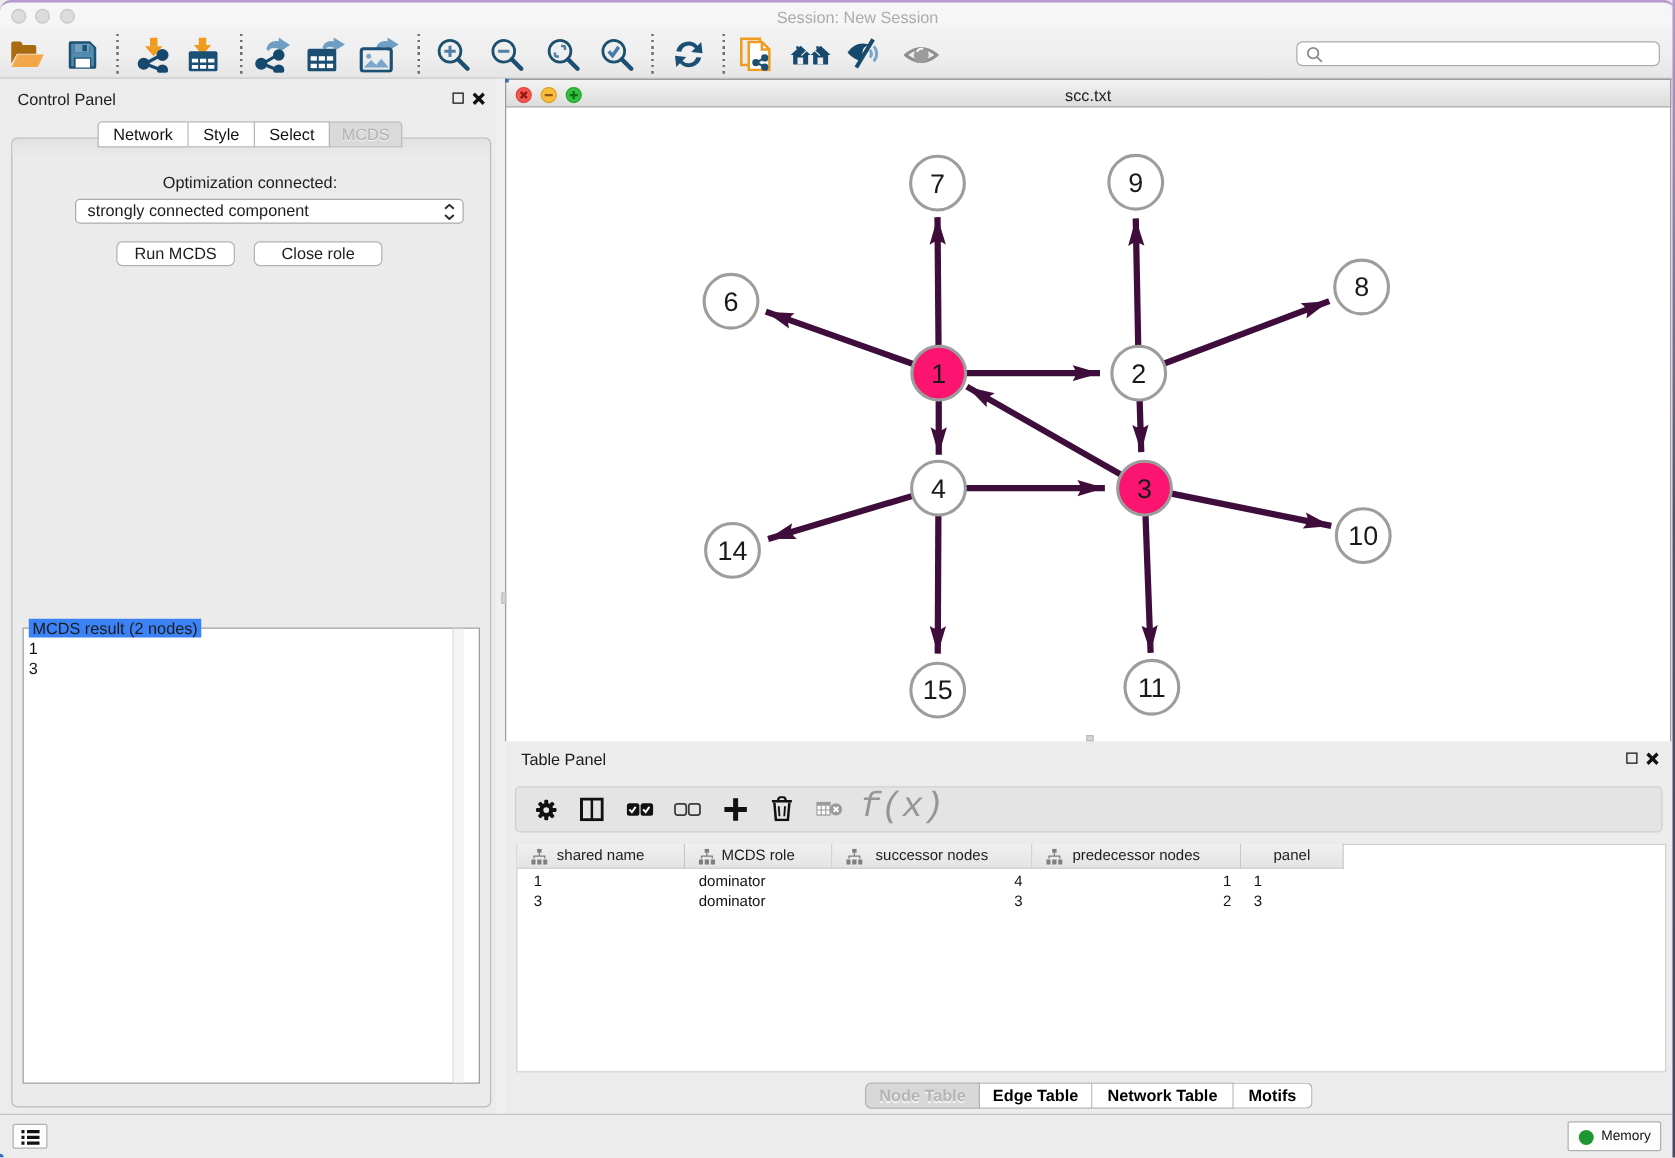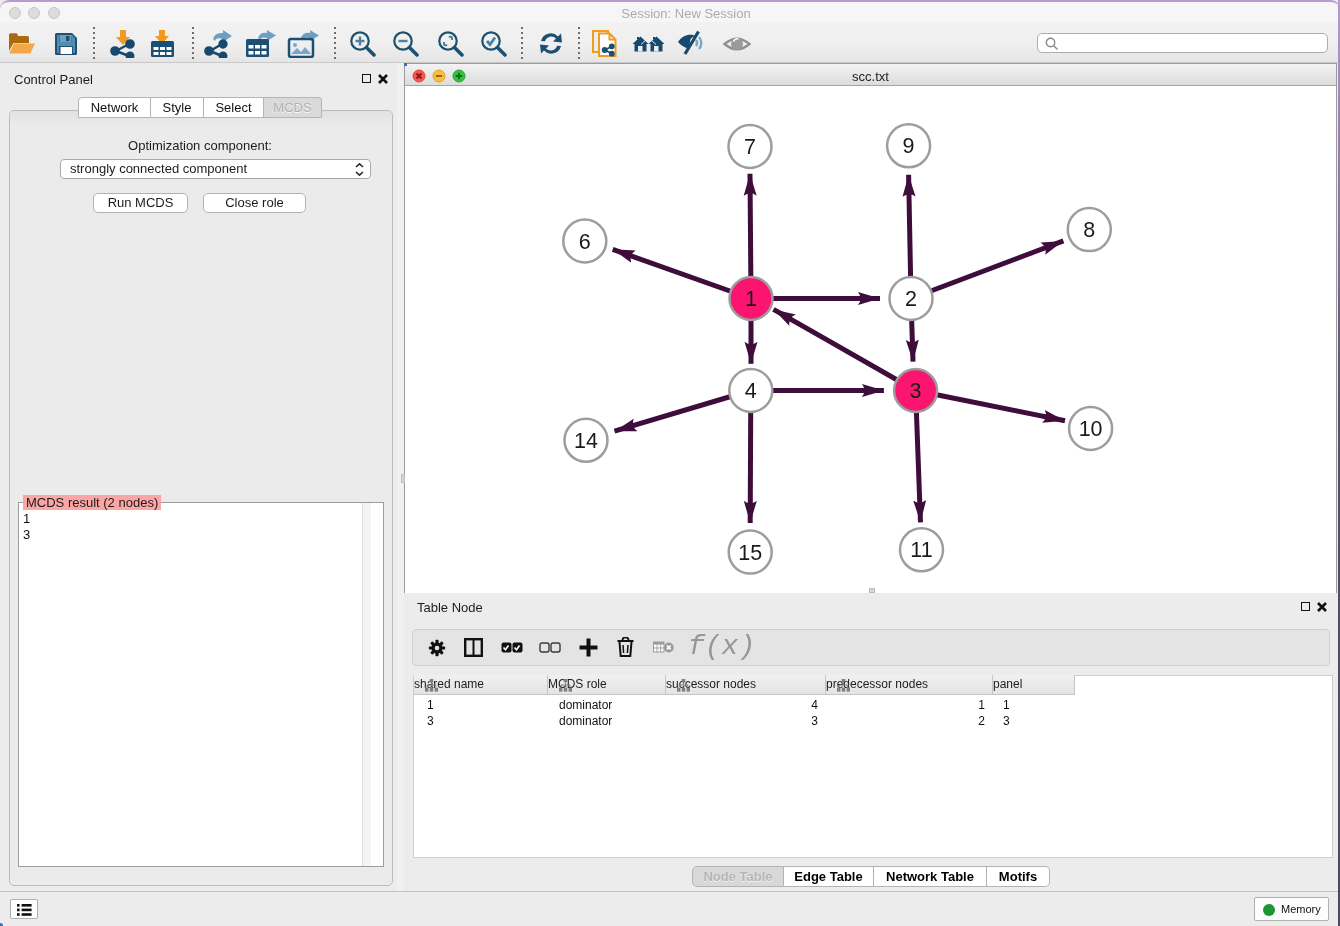--- a/index.html
+++ b/index.html
@@ -17,33 +17,33 @@
   .ticon { position:absolute; top:30px; }
   #searchbox { left:1037px; top:33px; width:291px; height:20px; background:#fff; border:1px solid #adadad; border-radius:5px; }
   
   #cp-title { left:14px; top:72px; font-size:13px; color:#1c1c1c; }
   #cp-box { left:9px; top:110px; width:384px; height:776px; background:#ebebeb; border:1px solid #bcbcbc; border-radius:5px; }
   .cptab { position:absolute; top:97px; height:21px; font-size:13px; color:#111; background:#fff; border:1px solid #b5b5b5; text-align:center; line-height:19px; z-index:5; }
   #opt-label { left:0px; top:138px; width:400px; text-align:center; font-size:13px; color:#1c1c1c; }
   #dropdown { left:60px; top:159px; width:311px; height:20px; background:#fff; border:1px solid #ababab; border-radius:4px; font-size:13px; color:#1c1c1c; line-height:18px; padding-left:9px; }
   .btn { position:absolute; top:193px; height:20px; background:#fff; border:1px solid #b2b2b2; border-radius:5px; font-size:13px; color:#1c1c1c; text-align:center; line-height:18px; }
   #mcds-box { left:18px; top:502px; width:366px; height:365px; border:1px solid #9d9d9d; background:#fff; }
-  #mcds-label { left:23px; top:495px; font-size:13px; color:#1c1c1c; background:#fca5a5; padding:0 3px; z-index:3; }
+  #mcds-label { left:23px; top:495px; font-size:13px; color:#1c1c1c; background:#3b82f6; padding:0 3px; z-index:3; }
   #mcds-scroll { left:362px; top:503px; width:9px; height:363px; background:#f4f4f4; border-left:1px solid #e0e0e0; }
   #mcds-text { left:23px; top:511px; font-size:13px; color:#111; line-height:16px; }
   
   #netwin { left:404px; top:63px; width:933px; height:530px; border:1px solid #9b9b9b; border-bottom:none; background:#fff; }
   #nettitle { left:404px; top:63px; width:933px; height:23px; background:linear-gradient(#f3f3f3,#dcdcdc); border:1px solid #9b9b9b; border-bottom:1px solid #a5a5a5; }
   #netname { left:404px; top:69px; width:933px; text-align:center; font-size:13px; font-weight:400; color:#222; }
   #resizedot { left:869px; top:588px; width:6px; height:5px; background:#d6d6d6; border:1px solid #bdbdbd; }
   
   #tp-title { left:417px; top:600px; font-size:13px; color:#1c1c1c; }
   #tp-toolbar { left:412px; top:629px; width:918px; height:37px; background:#e4e4e4; border:1px solid #d0d0d0; border-radius:4px; }
   #tablewrap { left:413px; top:675px; width:920px; height:183px; background:#fff; border:1px solid #cfcfcf; }
-  .th { position:absolute; top:675px; height:20px; background:linear-gradient(#f0f0f0,#e4e4e4); border-right:1px solid #c6c6c6; border-bottom:1px solid #c6c6c6; font-size:12px; color:#1c1c1c; text-align:left; line-height:19px; }
+  .th { position:absolute; top:675px; height:20px; background:linear-gradient(#f0f0f0,#e4e4e4); border-right:1px solid #c6c6c6; border-bottom:1px solid #c6c6c6; font-size:12px; color:#1c1c1c; text-align:center; line-height:19px; }
   .hie { position:absolute; left:11px; top:4px; }
   .td { position:absolute; font-size:12px; color:#111; height:16px; line-height:16px; }
   .btab { position:absolute; top:866px; height:21px; font-size:13px; font-weight:700; background:#fff; border:1px solid #b3b3b3; text-align:center; line-height:19px; color:#000000; }
   
   #statusbar { left:0; top:891px; width:1340px; height:35px; background:#ececec; border-top:1px solid #c3c3c3; }
   #listbtn { left:10px; top:899px; width:28px; height:20px; background:#fdfdfd; border:1px solid #b0b0b0; border-radius:2px; }
   #membtn { left:1254px; top:897px; width:75px; height:24px; background:#fdfdfd; border:1px solid #b0b0b0; border-radius:2px; font-size:11px; color:#111; }
 </style>
 </head>
 <body>
@@ -216,21 +216,21 @@
   <svg class="abs" style="left:377px;top:73px;" width="12" height="12" viewBox="0 0 12 12">
     <path d="M2,2 L10,10 M10,2 L2,10" stroke="#111" stroke-width="2.6"></path>
   </svg>
   <div class="abs" id="cp-box"></div>
   <div class="abs" style="left:10px;top:111px;width:382px;height:13px;background:linear-gradient(#e1e1e1,#eaeaea);border-radius:5px 5px 0 0;"></div>
   <div class="abs" style="left:397px;top:63px;width:7px;height:828px;background:#f0f0f0;"></div>
   <div class="cptab" style="left:78px;width:73px;border-radius:4px 0 0 0;">Network</div>
   <div class="cptab" style="left:151px;width:53px;border-left:none;">Style</div>
   <div class="cptab" style="left:204px;width:60px;border-left:none;">Select</div>
   <div class="cptab" style="left:264px;width:58px;border-left:none;border-radius:0 4px 0 0;background:#dadada;color:#b2b2b2;text-shadow:0 1px 0 #f5f5f5;">MCDS</div>
-  <div class="abs" id="opt-label">Optimization component:</div>
+  <div class="abs" id="opt-label">Optimization connected:</div>
   <div class="abs" id="dropdown">strongly connected component
     <svg class="abs" style="right:6px;top:3px;" width="9" height="13" viewBox="0 0 9 13">
       <g fill="none" stroke="#2e2e2e" stroke-width="1.6">
         <path d="M1,4 L4.5,0.8 L8,4"></path>
         <path d="M1,9 L4.5,12.2 L8,9"></path>
       </g>
     </svg>
   </div>
   <div class="btn" style="left:93px;width:95px;">Run MCDS</div>
   <div class="btn" style="left:203px;width:103px;">Close role</div>
@@ -297,21 +297,21 @@
       <text x="684.3" y="150.1">8</text>
       <text x="503.6" y="66.3">9</text>
       <text x="685.6" y="349">10</text>
       <text x="516.5" y="470.3">11</text>
       <text x="181" y="360.8">14</text>
       <text x="345.2" y="472.6">15</text>
     </g>
   </svg>
   <div class="abs" id="resizedot"></div>
 
-  <div class="abs" id="tp-title">Table Node</div>
+  <div class="abs" id="tp-title">Table Panel</div>
   <div class="abs" style="left:1301px;top:602px;width:9px;height:9px;border:1.5px solid #111;"></div>
   <svg class="abs" style="left:1316px;top:601px;" width="12" height="12" viewBox="0 0 12 12">
     <path d="M2,2 L10,10 M10,2 L2,10" stroke="#111" stroke-width="2.6"></path>
   </svg>
   <div class="abs" id="tp-toolbar"></div>
 
   <svg class="abs" style="left:428px;top:639px;" width="18" height="18" viewBox="0 0 18 18">
     <g fill="#111">
       <circle cx="9" cy="9" r="5.6"></circle>
       <g>

